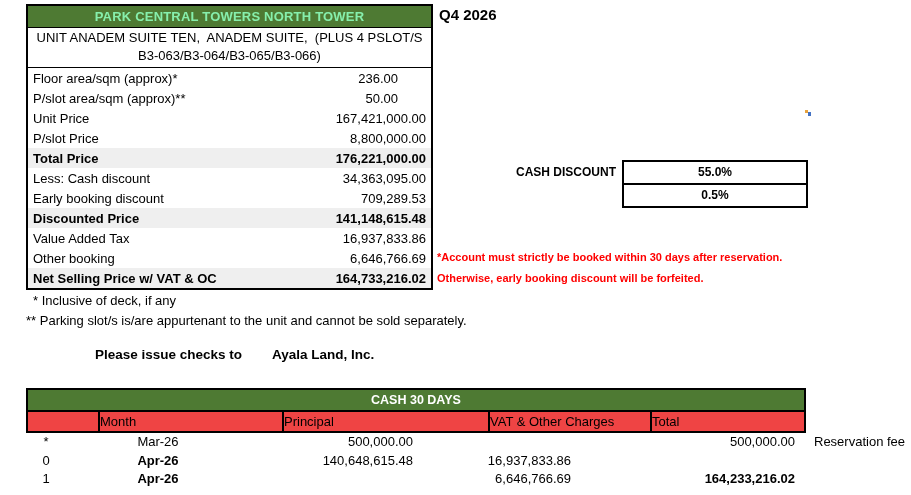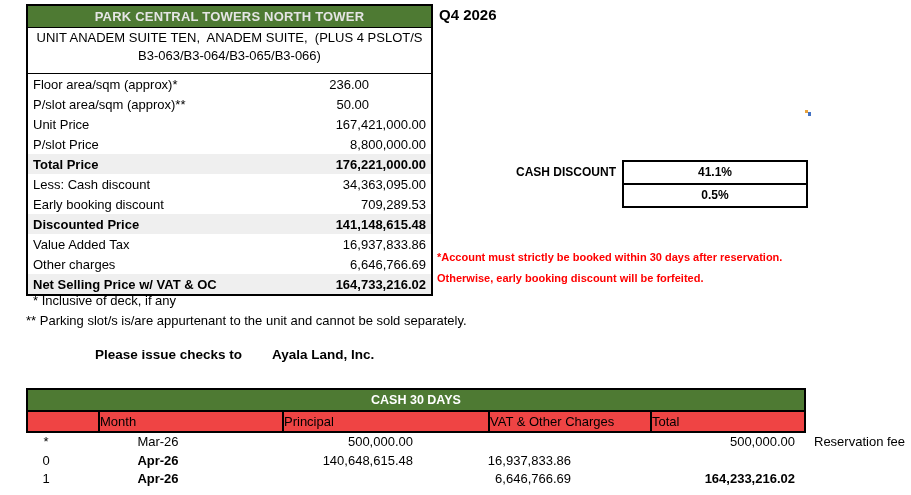--- a/index.html
+++ b/index.html
@@ -2,28 +2,28 @@
 <html><head>
 <meta charset="utf-8">
 <style>
   html,body{margin:0;padding:0;background:#fff;}
   .canvas{
     position:relative;width:911px;height:495px;background:#ffffff;
     font-family:"Liberation Sans",sans-serif;color:#000;font-size:13px;overflow:hidden;
   }
   
   .pricing-table{position:absolute;left:26px;top:4px;width:407px;border:2px solid #000;background:#fff;box-sizing:border-box;}
-  .pt-title{background:#4e7a33;color:#e5e5e5;font-weight:bold;text-align:center;height:21px;line-height:21px;border-bottom:1.5px solid #000;font-size:13px;letter-spacing:.2px;}
-  .pt-unit{text-align:center;border-bottom:1.5px solid #000;padding:1px 0 8px;}
+  .pt-title{background:#4e7a33;color:#86efac;font-weight:bold;text-align:center;height:21px;line-height:21px;border-bottom:1.5px solid #000;font-size:13px;letter-spacing:.2px;}
+  .pt-unit{text-align:center;border-bottom:1.5px solid #000;padding:1px 0 2px;}
   .pt-unit div{line-height:18px;white-space:pre;}
   .pt-body{padding:0;}
   .pt-row{display:flex;justify-content:space-between;align-items:center;height:20px;padding:0 5px;}
   .pt-row.band{background:#efefef;font-weight:bold;gap:44px;}
   .pt-row .val{white-space:nowrap;}
-  .pt-row .val.area{margin-right:57px;}
+  .pt-row .val.area{margin-right:28px;}
   
   .quarter{position:absolute;left:439px;top:6px;font-weight:bold;font-size:15px;}
   .stray-mark{position:absolute;left:805px;top:106px;width:8px;height:8px;}
   .disc-labels{position:absolute;left:420px;top:161px;width:196px;text-align:right;font-weight:bold;font-size:12px;}
   .disc-labels div{height:22px;line-height:22px;white-space:nowrap;}
   .disc-box{position:absolute;left:622px;top:160px;width:186px;border:2px solid #000;box-sizing:border-box;font-weight:bold;font-size:12px;text-align:center;background:#fff;}
   .disc-box div{height:21px;line-height:21px;}
   .disc-box div + div{border-top:2px solid #000;}
   .red-note{position:absolute;left:437px;color:#ff0000;font-weight:bold;font-size:11px;white-space:nowrap;}
   .red-note.n1{top:251px;}
@@ -92,21 +92,21 @@
       </div>
       <div class="pt-row band">
         <span class="lbl">Discounted Price</span>
         <span class="val">141,148,615.48</span>
       </div>
       <div class="pt-row">
         <span class="lbl">Value Added Tax</span>
         <span class="val">16,937,833.86</span>
       </div>
       <div class="pt-row">
-        <span class="lbl">Other charges</span>
+        <span class="lbl">Other booking</span>
         <span class="val">6,646,766.69</span>
       </div>
       <div class="pt-row band">
         <span class="lbl">Net Selling Price w/ VAT &amp; OC</span>
         <span class="val">164,733,216.02</span>
       </div>
     </div>
   </div>
 
   <div class="quarter">Q4 2026</div>
@@ -115,21 +115,21 @@
     <svg width="8" height="8" viewBox="0 0 8 8">
       <rect x="0" y="0" width="3" height="3" fill="#e8a33d"></rect>
       <rect x="3" y="2" width="3" height="4" fill="#4472c4"></rect>
     </svg>
   </div>
 
   <div class="disc-labels">
     <div>CASH DISCOUNT</div>
   </div>
   <div class="disc-box">
-    <div>41.1%</div>
+    <div>55.0%</div>
     <div>0.5%</div>
   </div>
 
   <div class="red-note n1">*Account must strictly be booked within 30 days after reservation.</div>
   <div class="red-note n2">Otherwise, early booking discount will be forfeited.</div>
 
   <div class="footnote f1">* Inclusive of deck, if any</div>
   <div class="footnote f2">** Parking slot/s is/are appurtenant to the unit and cannot be sold separately.</div>
 
   <div class="checks">

